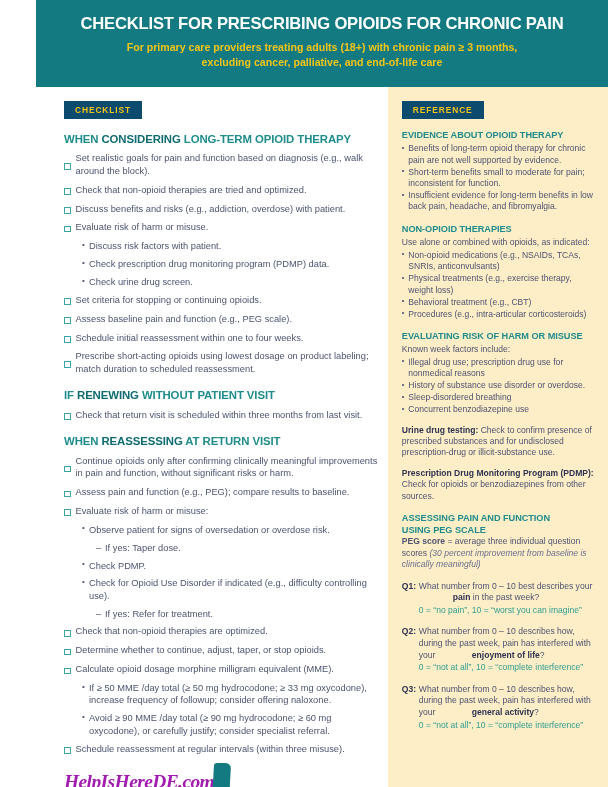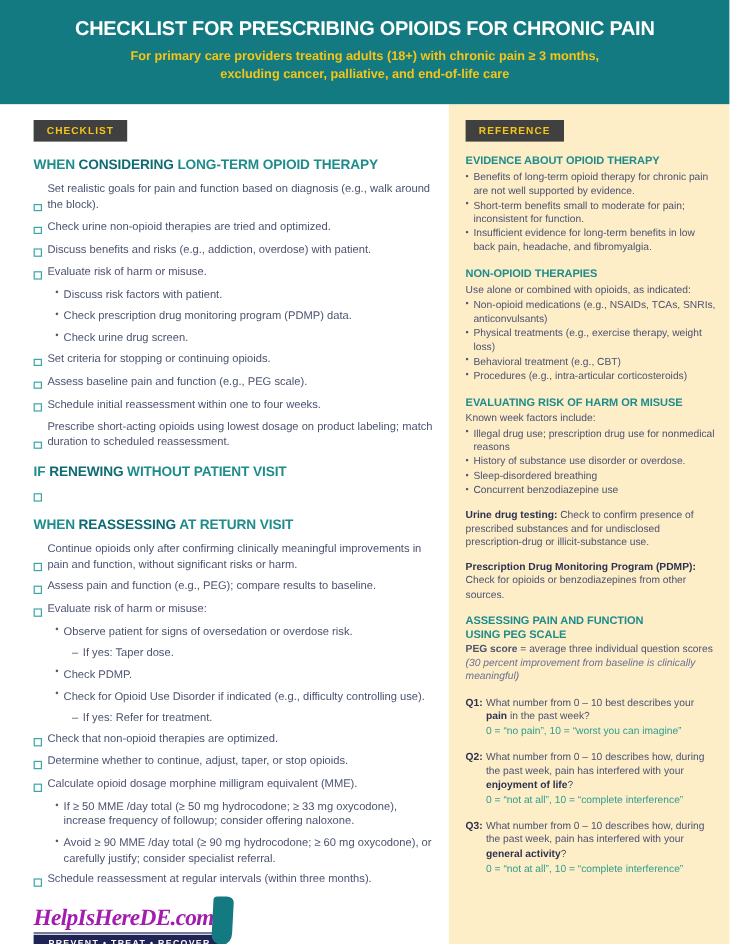--- a/index.html
+++ b/index.html
@@ -3,21 +3,21 @@
 <meta charset="utf-8">
 <style>
   * { margin:0; padding:0; box-sizing:border-box; }
   html,body { width:608px; height:787px; }
   body {
     font-family:"Liberation Sans", sans-serif;
     background:#ffffff;
     position:relative;
     overflow:hidden;
   }
-  .page { width:608px; height:787px; position:relative; background:#fff; }
+  .page { width:608px; height:787px; position:relative; background:#fff;padding-left:36px; }
 
   
   .header {
     background:#127a80;
     padding:14px 18px 16px 18px;
     text-align:center;
   }
   .header h1 {
     color:#ffffff;
     font-size:16.6px;
@@ -42,21 +42,21 @@
   }
   .col-right {
     width:234px;
     background:#fdeec8;
     padding:12px 10px 0 14px;
   }
 
   
   .badge {
     display:inline-block;
-    background:#404040;
+    background:#0c4a6e;
     color:#f5c518;
     font-size:8.4px;
     font-weight:bold;
     letter-spacing:0.9px;
     padding:4px 11px 4px 11px;
   }
 
   
   .lh {
     color:#1f8c8c;
@@ -64,21 +64,21 @@
     font-weight:bold;
     letter-spacing:-0.1px;
     margin:14px 0 6px 0;
     line-height:1.2;
   }
   .lh .em { color:#0e6b72; }
 
   
   .ck {
     display:flex;
-    align-items:flex-end;
+    align-items:center;
     margin-bottom:6.5px;
   }
   .ckbox {
     width:6.5px; height:6.5px;
     border:1px solid #3aa6a6;
     flex:0 0 auto;
     margin:3.2px 5px 0 0;
   }
   .cktx {
     color:#4d5370;
@@ -154,21 +154,21 @@
     font-size:8.55px;
     line-height:1.36;
     padding-left:17px;
     position:relative;
   }
   .q .qlab {
     position:absolute; left:0; top:0;
     font-weight:bold;
     color:#2d3350;
   }
-  .q b { color:#2d3350; }
+  .q b { color:#2d3350;margin-left:34px; }
   .qans {
     color:#2f9e8f;
     margin-top:1px;
   }
 
   
   .logos { margin-top:16px; }
   .hih {
     position:relative;
     width:178px;
@@ -222,21 +222,21 @@
     <div class="col-left">
       <div class="badge">CHECKLIST</div>
       <div id="checklist-sections">
           <div class="lh"><span>WHEN </span><span class="em">CONSIDERING</span><span> LONG-TERM OPIOID THERAPY</span></div>
           <div class="ck">
             <span class="ckbox"></span>
             <span class="cktx">Set realistic goals for pain and function based on diagnosis (e.g., walk around the block).</span>
           </div>
           <div class="ck">
             <span class="ckbox"></span>
-            <span class="cktx">Check urine non-opioid therapies are tried and optimized.</span>
+            <span class="cktx">Check that non-opioid therapies are tried and optimized.</span>
           </div>
           <div class="ck">
             <span class="ckbox"></span>
             <span class="cktx">Discuss benefits and risks (e.g., addiction, overdose) with patient.</span>
           </div>
           <div class="ck">
             <span class="ckbox"></span>
             <span class="cktx">Evaluate risk of harm or misuse.</span>
           </div>
           <div class="bul">Discuss risk factors with patient.</div>
@@ -254,20 +254,21 @@
             <span class="ckbox"></span>
             <span class="cktx">Schedule initial reassessment within one to four weeks.</span>
           </div>
           <div class="ck">
             <span class="ckbox"></span>
             <span class="cktx">Prescribe short-acting opioids using lowest dosage on product labeling; match duration to scheduled reassessment.</span>
           </div>
           <div class="lh"><span>IF </span><span class="em">RENEWING</span><span> WITHOUT PATIENT VISIT</span></div>
           <div class="ck">
             <span class="ckbox"></span>
+            <span class="cktx">Check that return visit is scheduled within three months from last visit.</span>
           </div>
           <div class="lh"><span>WHEN </span><span class="em">REASSESSING</span><span> AT RETURN VISIT</span></div>
           <div class="ck">
             <span class="ckbox"></span>
             <span class="cktx">Continue opioids only after confirming clinically meaningful improvements in pain and function, without significant risks or harm.</span>
           </div>
           <div class="ck">
             <span class="ckbox"></span>
             <span class="cktx">Assess pain and function (e.g., PEG); compare results to baseline.</span>
           </div>
@@ -289,21 +290,21 @@
             <span class="cktx">Determine whether to continue, adjust, taper, or stop opioids.</span>
           </div>
           <div class="ck">
             <span class="ckbox"></span>
             <span class="cktx">Calculate opioid dosage morphine milligram equivalent (MME).</span>
           </div>
           <div class="bul">If ≥ 50 MME /day total (≥ 50 mg hydrocodone; ≥ 33 mg oxycodone), increase frequency of followup; consider offering naloxone.</div>
           <div class="bul">Avoid ≥ 90 MME /day total (≥ 90 mg hydrocodone; ≥ 60 mg oxycodone), or carefully justify; consider specialist referral.</div>
           <div class="ck">
             <span class="ckbox"></span>
-            <span class="cktx">Schedule reassessment at regular intervals (within three months).</span>
+            <span class="cktx">Schedule reassessment at regular intervals (within three misuse).</span>
           </div>
         </div>
 
       <div class="logos">
         <div class="hih">
           <div class="hih-de"></div>
           <div class="hih-word">HelpIsHereDE.com</div>
           <div class="hih-bar">PREVENT • TREAT • RECOVER</div>
         </div>
 

